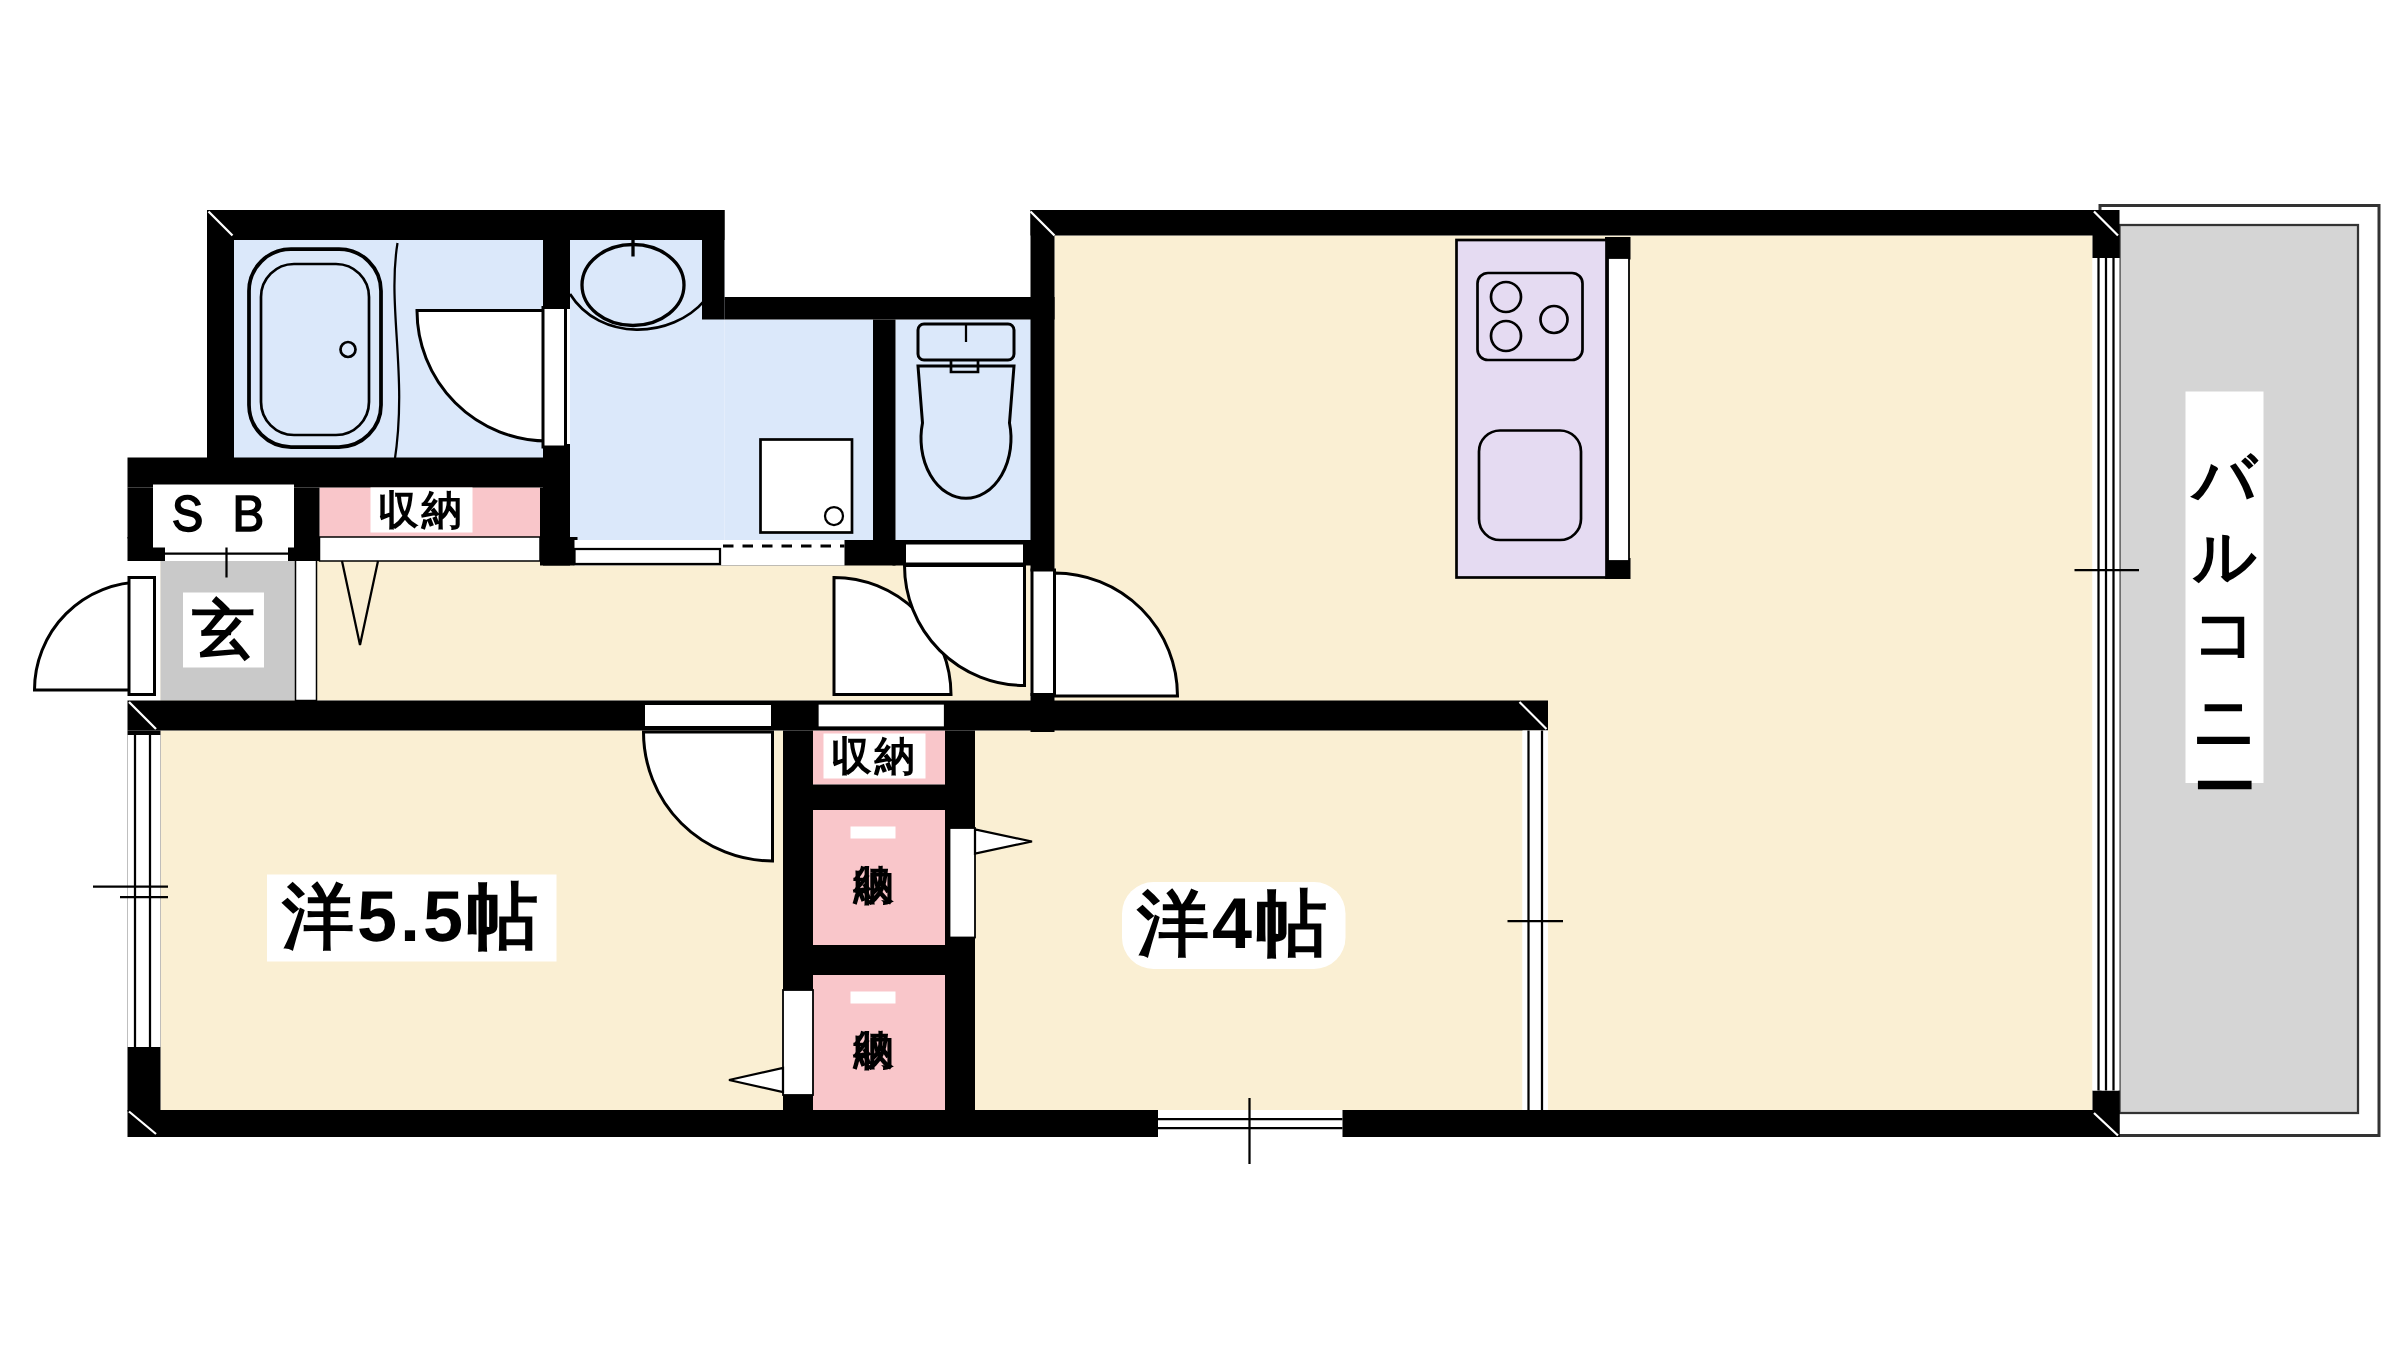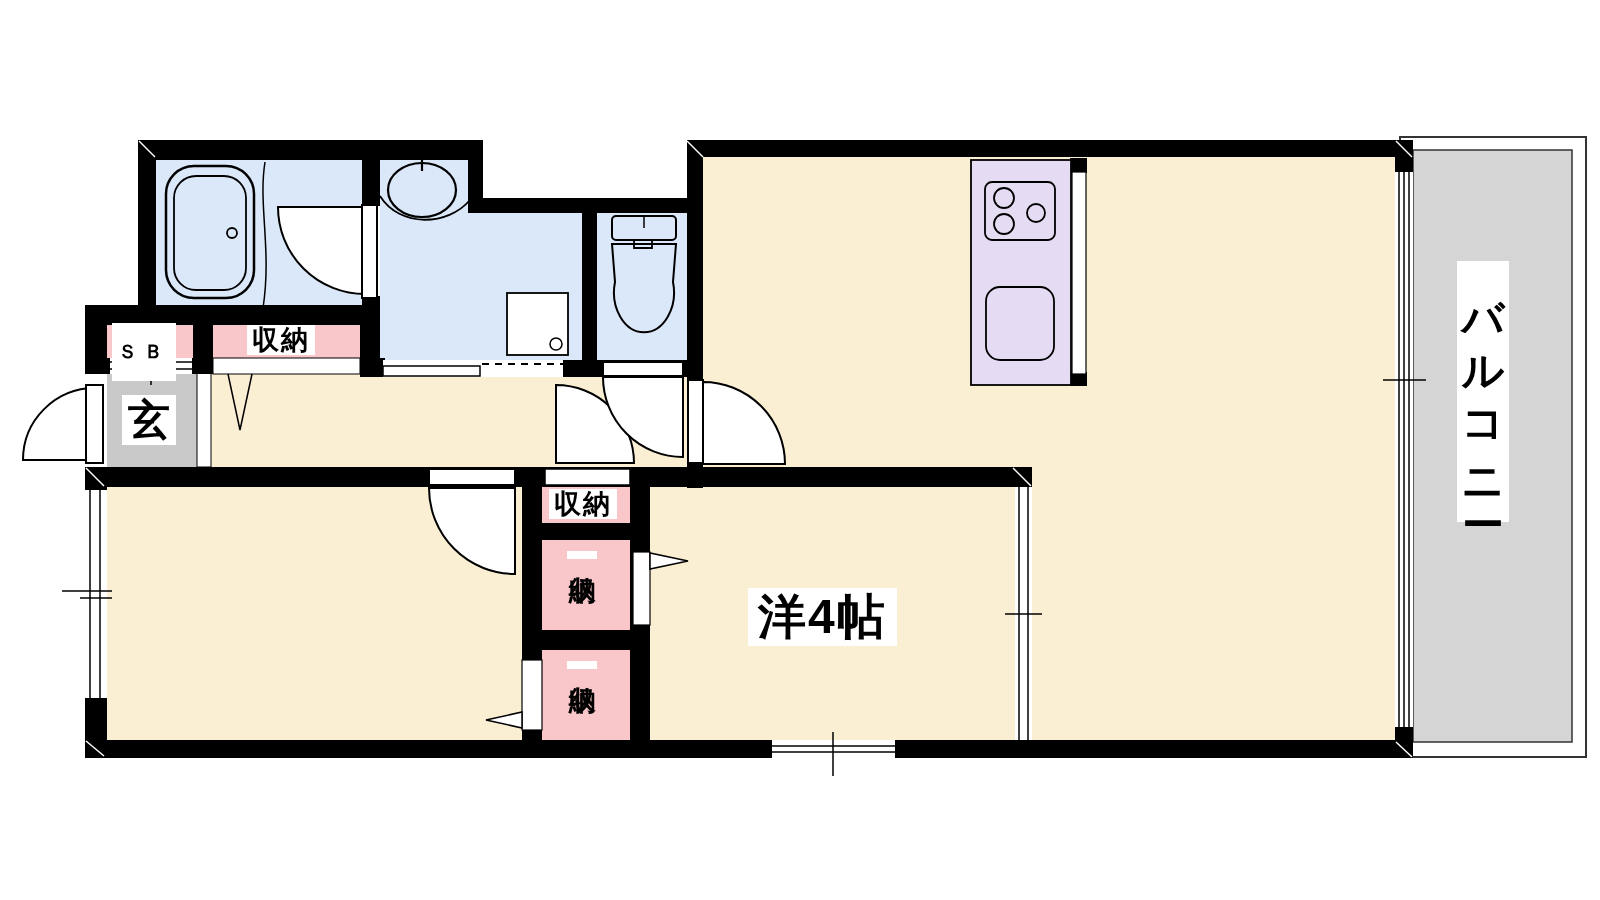--- a/index.html
+++ b/index.html
@@ -7,23 +7,23 @@
     --lavender:#E5DBF2; --entrance:#C9C9C9; --balcony:#D5D5D5; --label:#000000;
   }
   html,body{margin:0;padding:0;background:#ffffff;}
   .plan{position:relative;width:1600px;height:900px;background:#ffffff;overflow:hidden;
         font-family:"Liberation Sans","DejaVu Sans",sans-serif;}
   .plan svg{position:absolute;left:0;top:0;}
   .plan-label{position:absolute;background:#ffffff;color:var(--label);font-weight:bold;
         white-space:nowrap;line-height:1.05;display:flex;align-items:center;justify-content:center;}
   .lbl-ldk{left:962px;top:391px;font-size:46px;letter-spacing:7px;padding:5px 14px;}
   .lbl-yo55{left:178px;top:583px;font-size:48px;letter-spacing:2px;padding:4px 10px;}
-  .lbl-yo4{left:748px;top:588px;font-size:48px;letter-spacing:2px;padding:4px 10px;}
+  .lbl-yo4{left:748px;top:588px;font-size:48px;letter-spacing:2px;padding:4px 10px;border-radius:21px;}
   .lbl-genkan{left:122px;top:395px;font-size:42px;padding:3px 6px;}
-  .lbl-sb{left:112px;top:323px;font-size:19px;letter-spacing:7px;padding:19px 6px;}
+  .lbl-sb{left:102px;top:323px;font-size:34px;letter-spacing:7px;padding:3px 6px;}
   .lbl-shuno-hall{left:247px;top:325px;font-size:27px;padding:1px 5px;letter-spacing:2px;}
   .lbl-shuno-top{left:549px;top:489px;font-size:27px;padding:1px 5px;letter-spacing:2px;}
   .vertical{writing-mode:vertical-rl;text-orientation:upright;}
   .lbl-shuno-mid{left:567px;top:551px;font-size:27px;padding:4px 1px;}
   .lbl-shuno-btm{left:567px;top:661px;font-size:27px;padding:4px 1px;}
   .lbl-balcony{left:1457px;top:261px;font-size:42px;padding:10px 4px;letter-spacing:10px;}
 </style>
 </head>
 <body>
 
@@ -224,20 +224,21 @@
       <rect x="985" y="182" width="70" height="58" rx="7" stroke-width="1.8"></rect>
       <circle cx="1004" cy="198" r="10" stroke-width="1.8"></circle>
       <circle cx="1036" cy="213" r="9" stroke-width="1.8"></circle>
       <circle cx="1004" cy="224" r="10" stroke-width="1.8"></circle>
       <rect x="986" y="287" width="68" height="73" rx="14" stroke-width="1.8"></rect>
       <rect x="1072" y="172" width="14" height="202" fill="#ffffff" stroke-width="1.2"></rect>
     </g>
   </g>
 </svg>
 
+  <div class="plan-label lbl-yo55">洋5.5帖</div>
   <div class="plan-label lbl-yo4">洋4帖</div>
   <div class="plan-label lbl-balcony vertical">バルコニー</div>
   <div class="plan-label lbl-genkan">玄</div>
   <div class="plan-label lbl-sb">ＳＢ</div>
   <div class="plan-label lbl-shuno-hall">収納</div>
   <div class="plan-label lbl-shuno-top">収納</div>
   <div class="plan-label lbl-shuno-mid vertical">収納</div>
   <div class="plan-label lbl-shuno-btm vertical">収納</div>
 </div>
 

